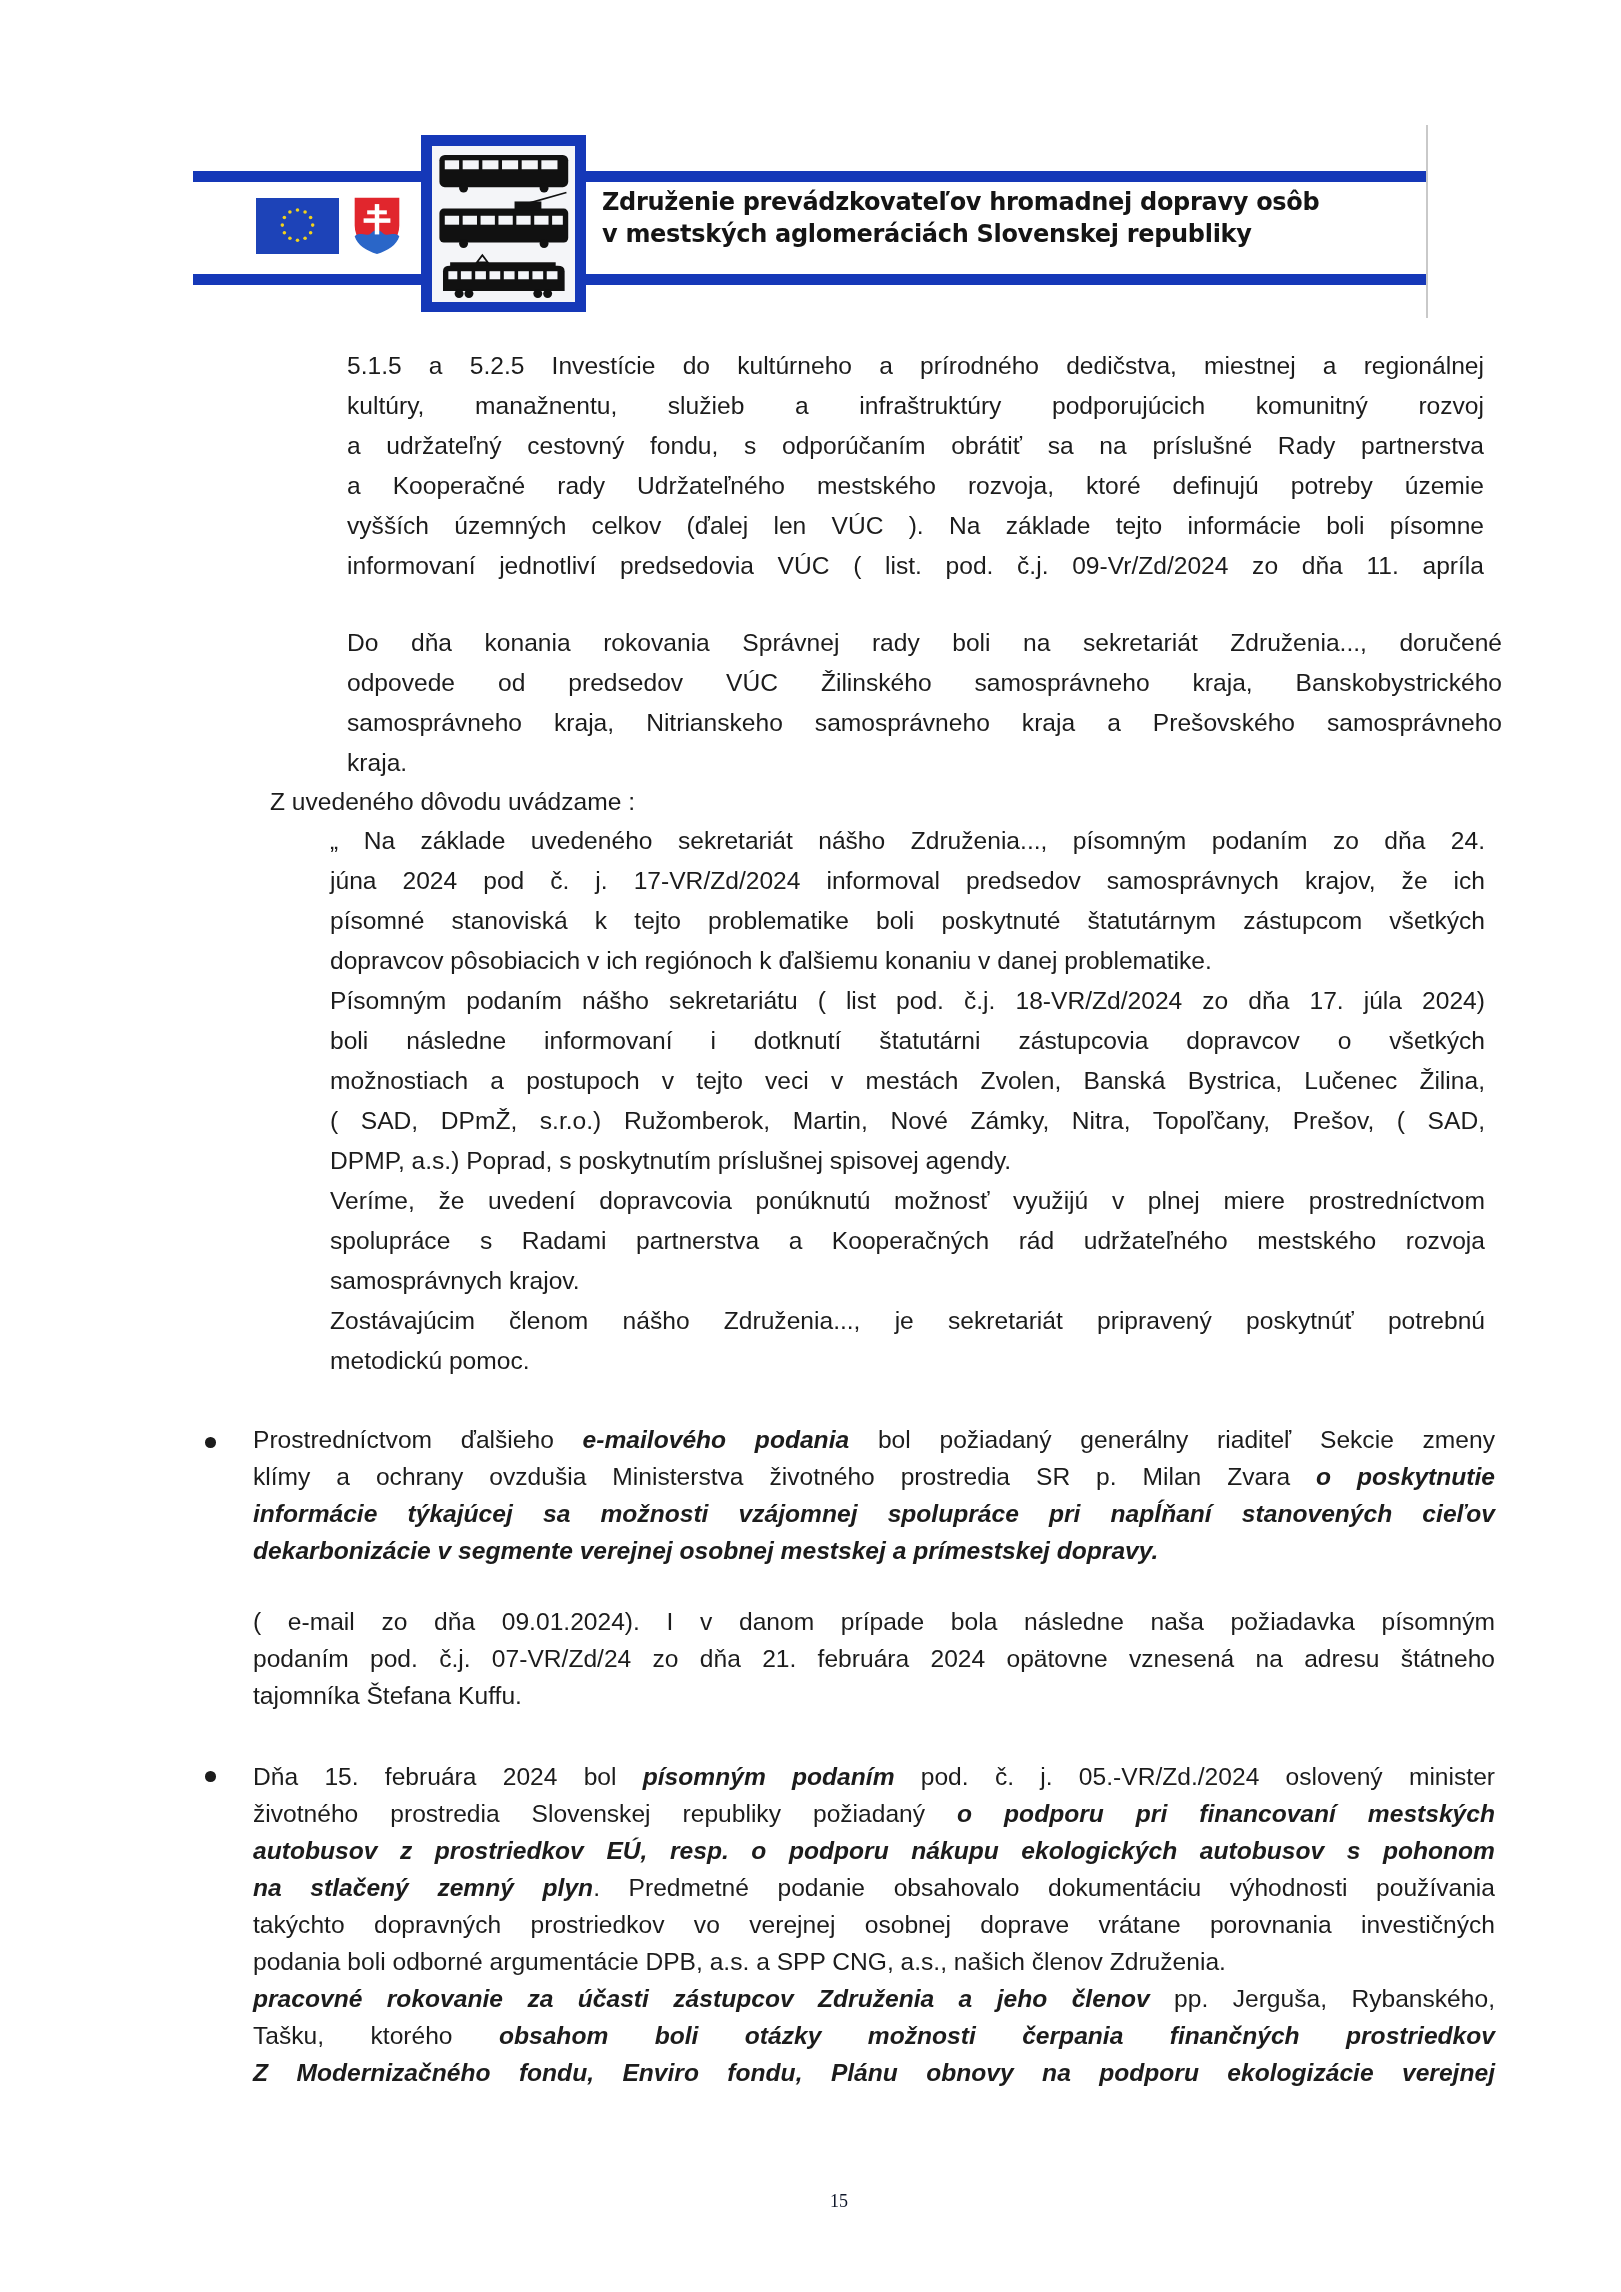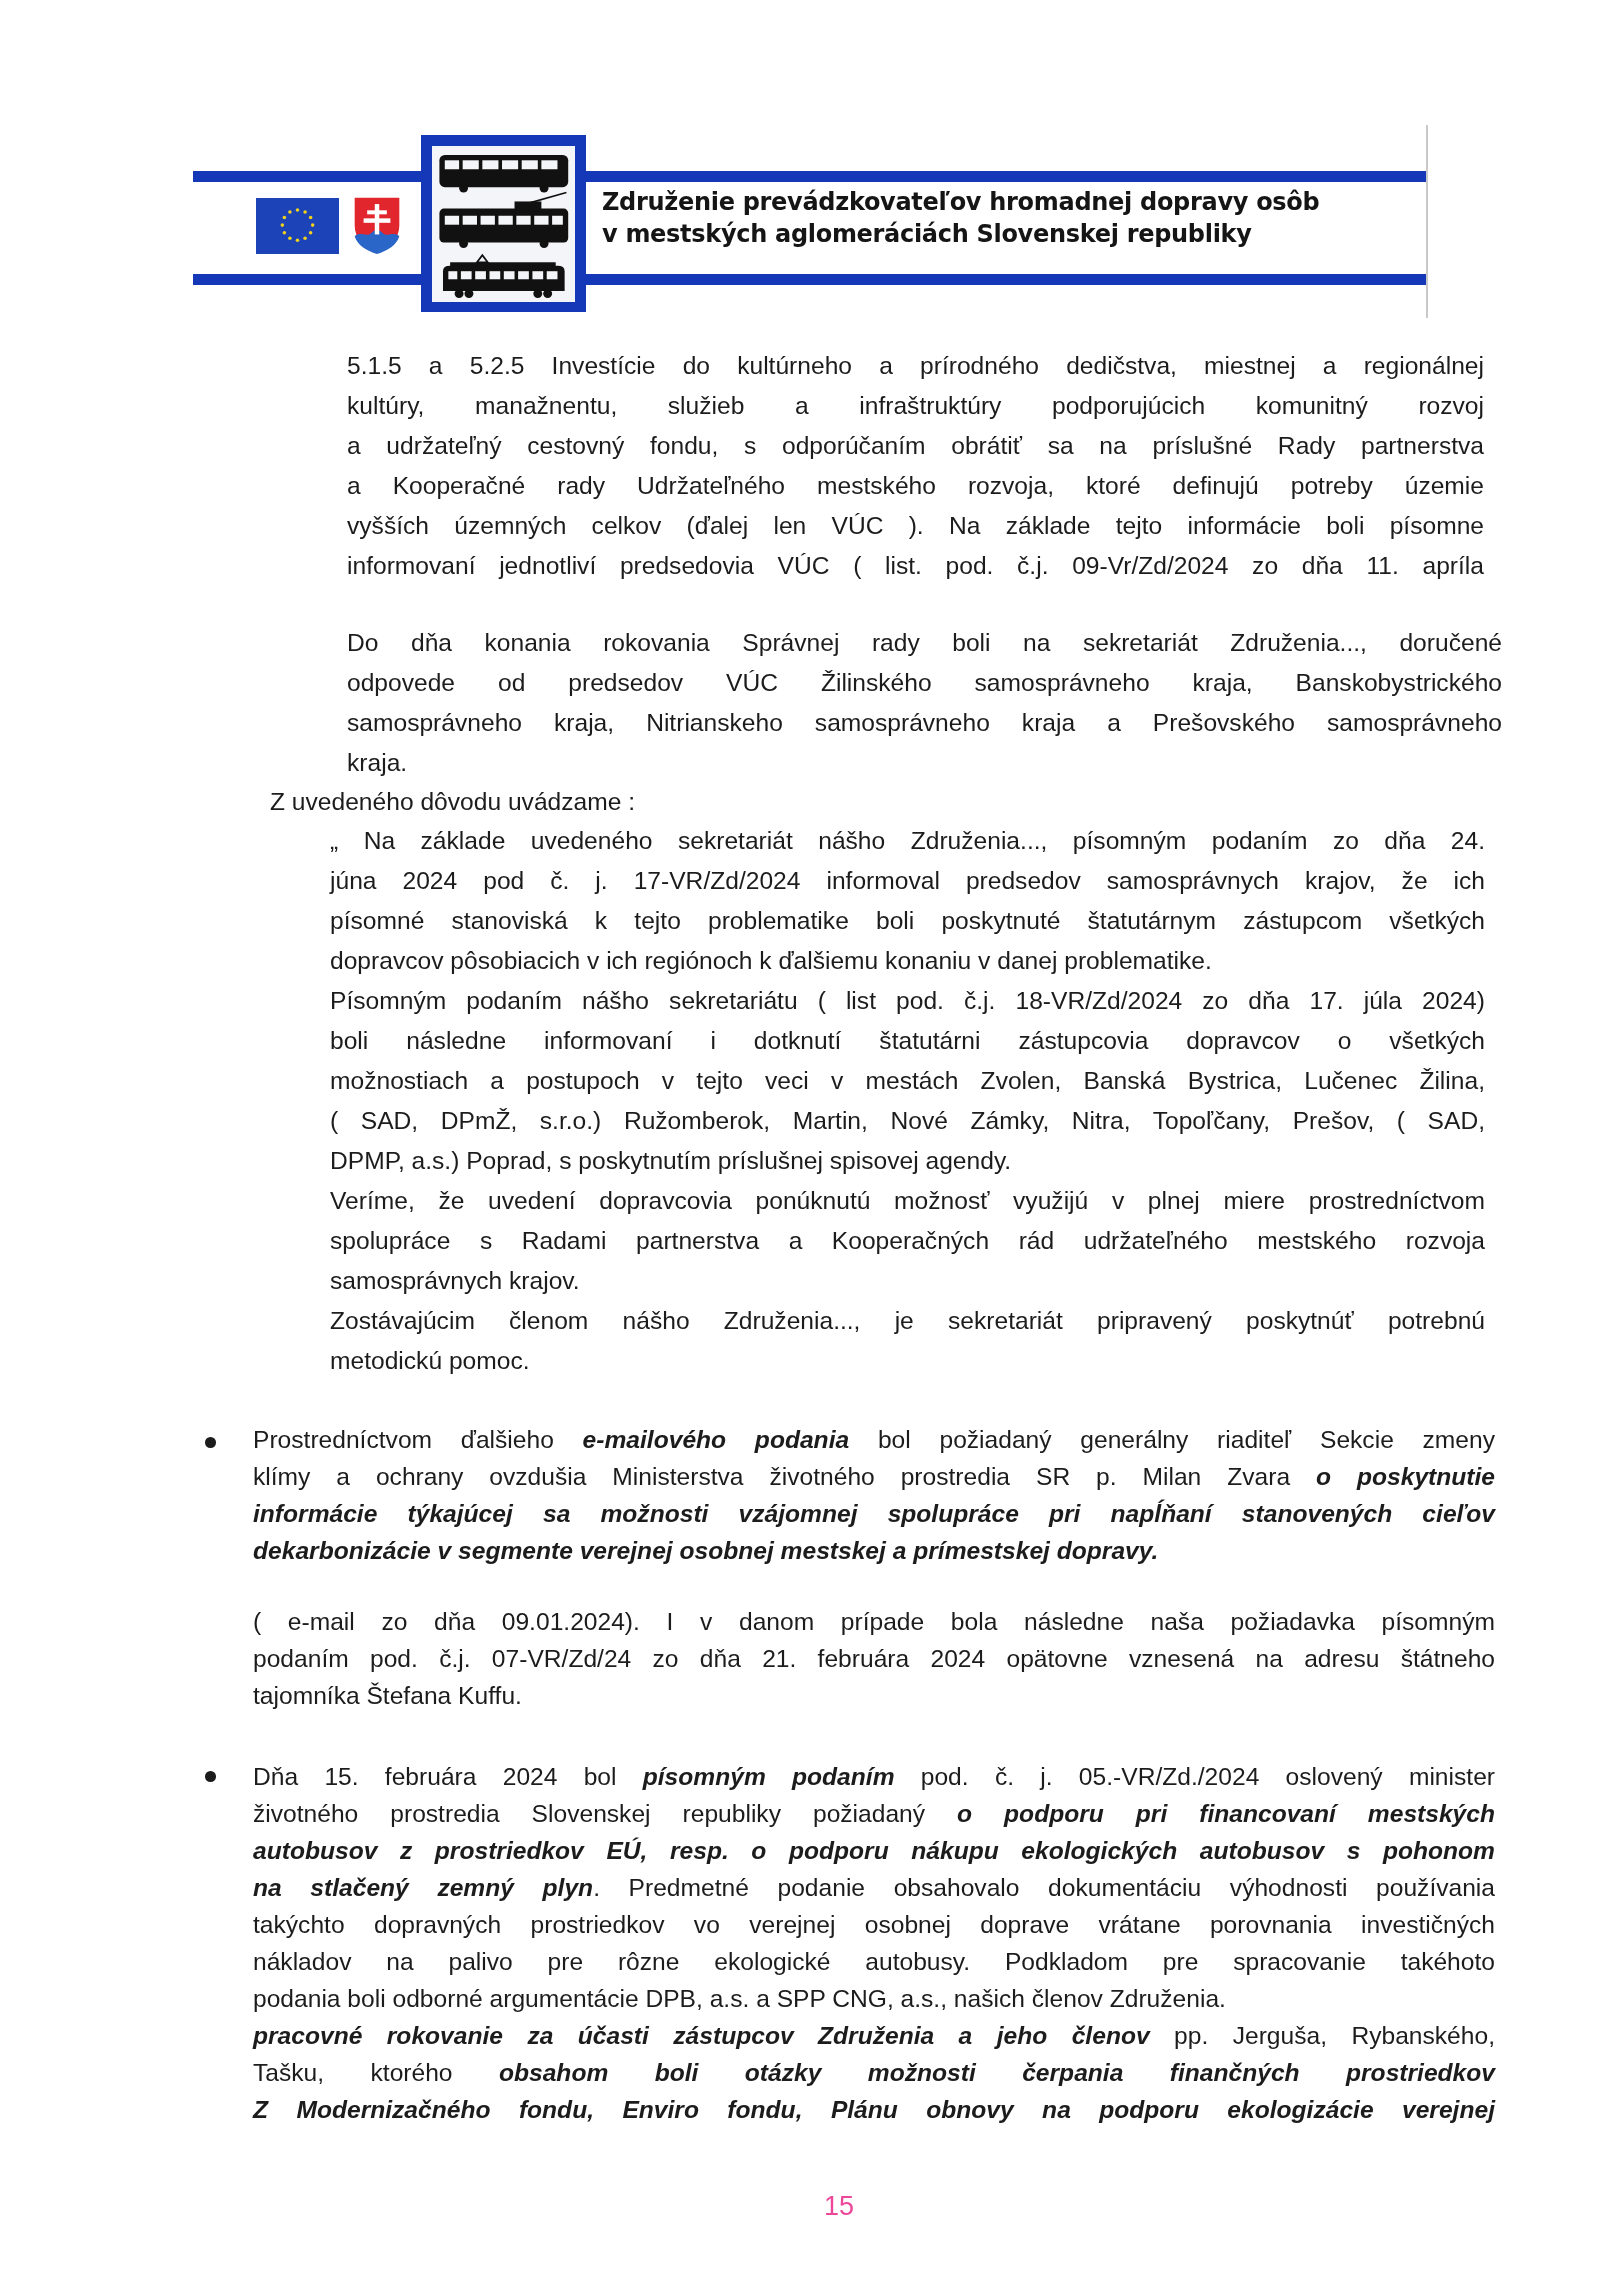--- a/index.html
+++ b/index.html
@@ -39,21 +39,21 @@
   #quote { left: 330px; top: 821px; width: 1155px; }
   .bullet-dot { position: absolute; width: 10.7px; height: 10.7px; border-radius: 50%; background: #1c1c1c; }
   #bullet1-dot { left: 205px; top: 1437px; }
   #bullet2-dot { left: 205px; top: 1771px; }
   #bullet1 { left: 253px; top: 1421px; width: 1242px; line-height: 37px; }
   #bullet1-note { left: 253px; top: 1603px; width: 1242px; line-height: 37px; }
   #bullet2 { left: 253px; top: 1758px; width: 1242px; line-height: 37px; }
   #bullet1 .line, #bullet1-note .line, #bullet2 .line { height: 37px; }
 
   .page-number { position: absolute; left: 806px; top: 2191px; width: 66px; text-align: center;
-                 font-size: 27px; font-family: Liberation Sans, sans-serif; color: #ec4899; }
+                 font-size: 18px; font-family: Liberation Serif, serif; color: #0f172a; }
 </style>
 </head>
 <body>
 
 <div class="page">
 
   <div class="banner">
     <div class="band top"></div>
     <div class="band bottom"></div>
     <div class="banner-edge"></div>
@@ -196,21 +196,20 @@
     <span class="line last">tajomníka  Štefana Kuffu.</span>
   </div>
 
   <div class="bullet-dot" id="bullet2-dot"></div>
   <div class="txt" id="bullet2">
     <span class="line"><span>Dňa  15.  februára  2024  bol  </span><span class="bi">písomným  podaním</span><span>  pod.  č.  j.  05.-VR/Zd./2024  oslovený  minister</span></span>
     <span class="line"><span>životného  prostredia  Slovenskej  republiky  požiadaný  </span><span class="bi">o  podporu  pri  financovaní  mestských</span></span>
     <span class="line"><span class="bi">autobusov z prostriedkov EÚ, resp. o podporu nákupu ekologických autobusov s pohonom</span></span>
     <span class="line"><span class="bi">na stlačený zemný plyn</span><span>. Predmetné podanie obsahovalo dokumentáciu výhodnosti používania</span></span>
     <span class="line">takýchto dopravných prostriedkov vo verejnej osobnej doprave vrátane porovnania investičných</span>
-    <span class="line">nákladov  na  palivo  pre   rôzne  ekologické  autobusy.  Podkladom  pre  spracovanie  takéhoto</span>
     <span class="line last">podania boli odborné argumentácie DPB, a.s. a SPP CNG, a.s., našich členov Združenia.</span>
     <span class="line"><span class="bi">pracovné rokovanie za účasti zástupcov Združenia a jeho členov</span><span> pp. Jerguša, Rybanského,</span></span>
     <span class="line"><span>Tašku,    ktorého    </span><span class="bi">obsahom    boli    otázky    možnosti    čerpania    finančných    prostriedkov</span></span>
     <span class="line"><span class="bi">Z Modernizačného  fondu,  Enviro  fondu,  Plánu  obnovy  na  podporu  ekologizácie  verejnej</span></span>
   </div>
 
   <div class="page-number">15</div>
 </div>
 
 

